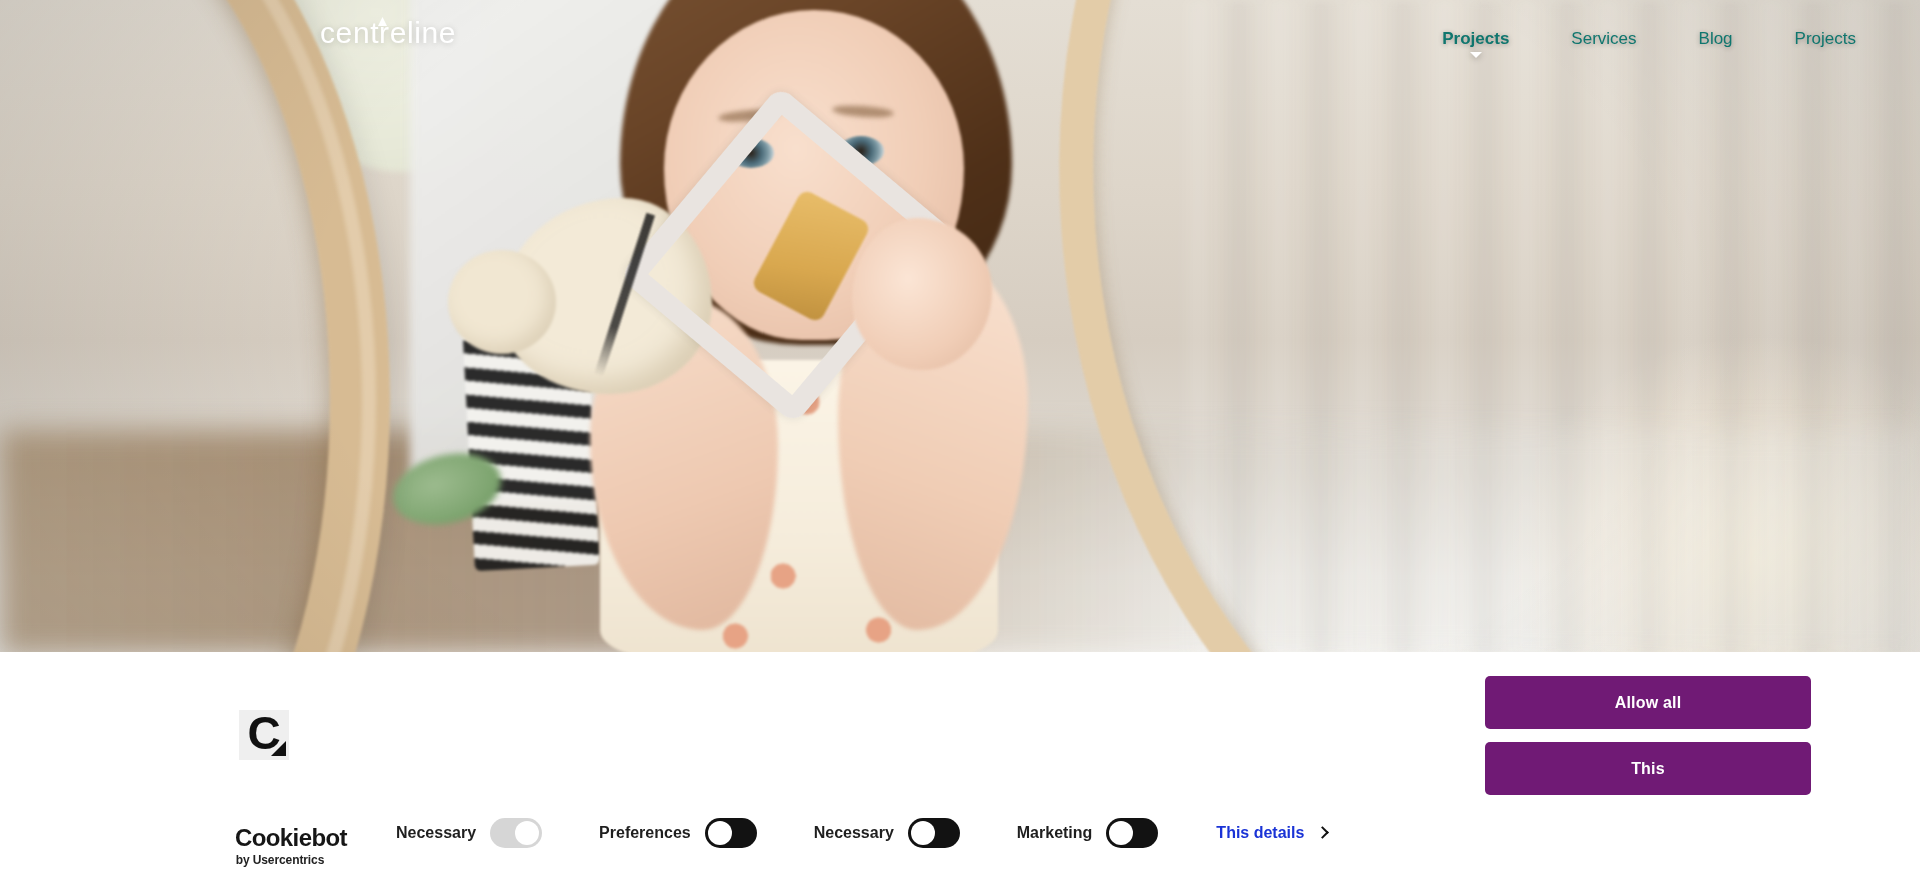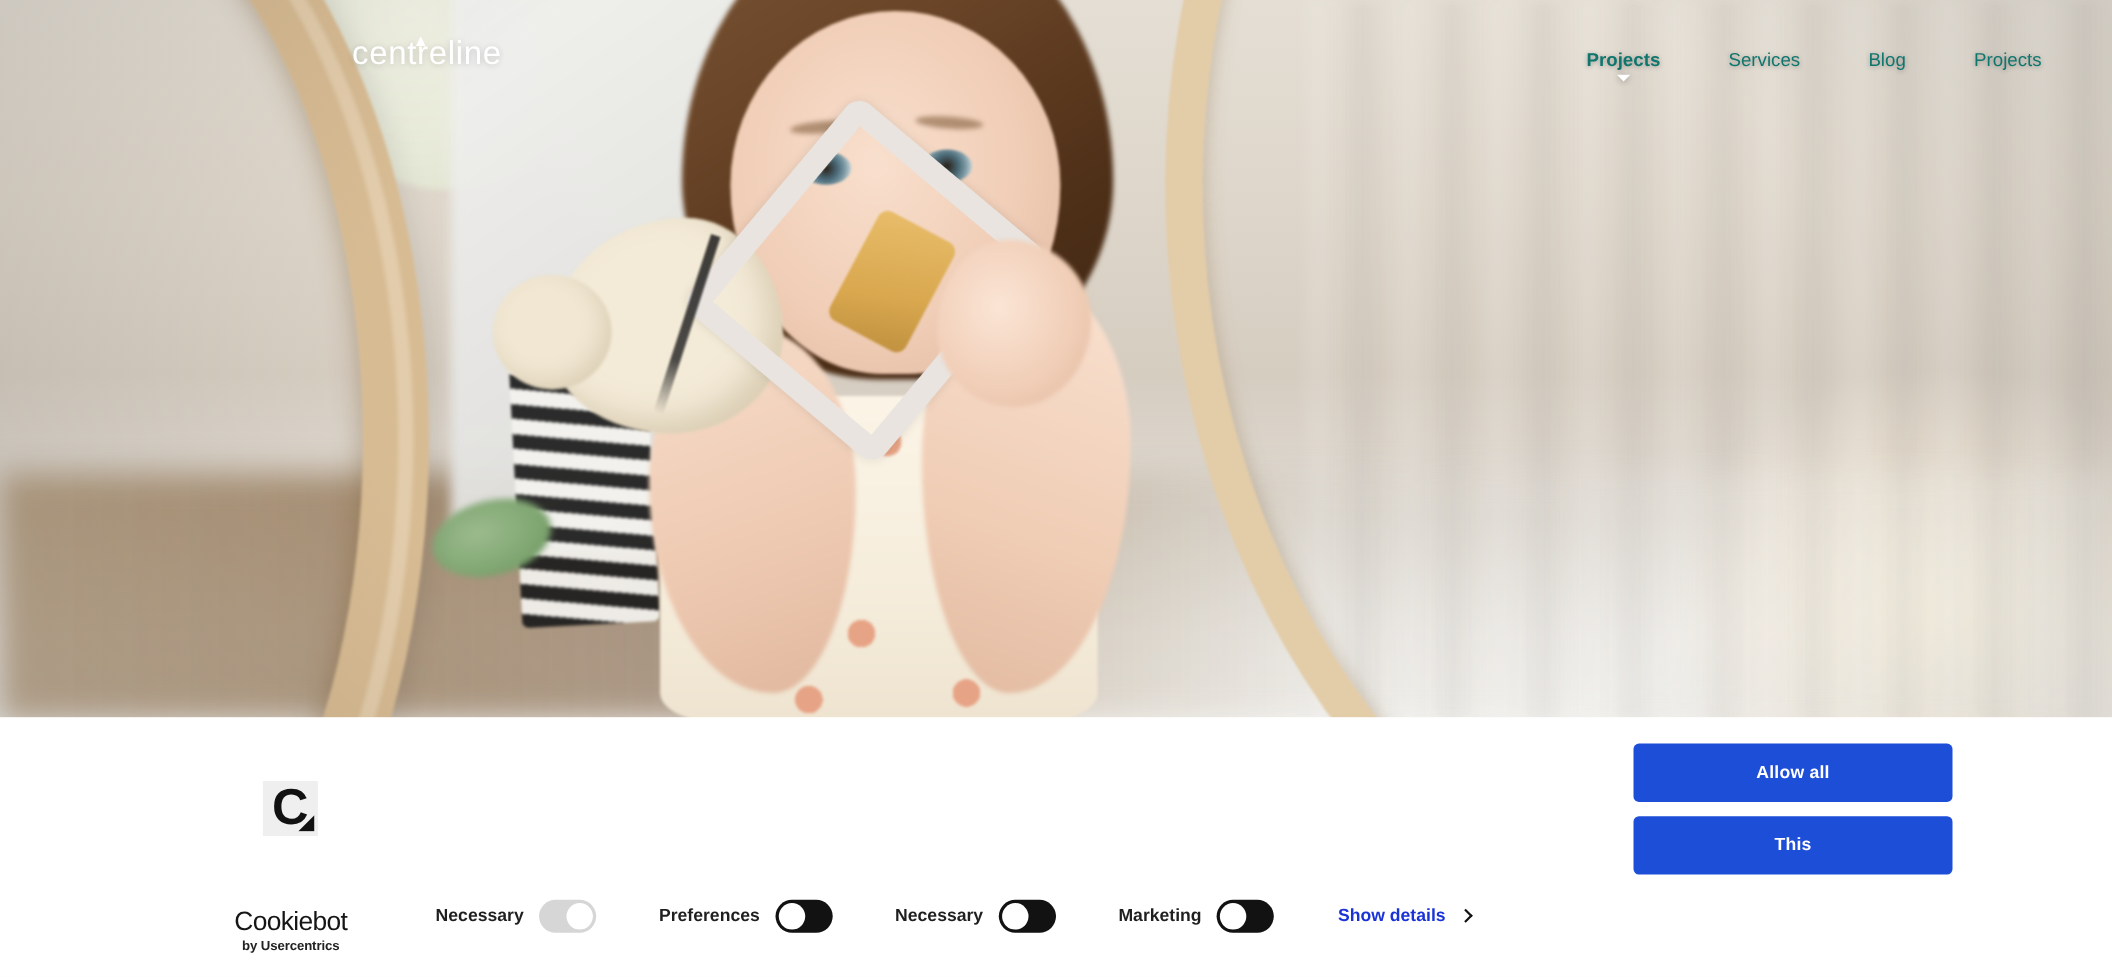--- a/index.html
+++ b/index.html
@@ -308,21 +308,21 @@
   }
 
   .hero-vignette {
     position: absolute; inset: 0;
     background: radial-gradient(ellipse 1300px 820px at 52% 48%, rgba(0,0,0,0) 52%, rgba(0,0,0,.14) 100%);
   }
 
   
   .topbar {
     position: absolute;
-    left: 0; top: 16px;
+    left: 0; top: 0;
     width: 1920px; height: 86px;
     display: flex;
     align-items: center;
     z-index: 20;
   }
 
   .logo {
     position: absolute;
     left: 320px; top: 16px;
     font-size: 30px;
@@ -484,23 +484,24 @@
 
   .cb-footer-logo {
     position: absolute;
     left: 213px; top: 826px;
     z-index: 41;
     line-height: 1;
   }
   .cb-footer-logo .cb-name {
     display: block;
     font-size: 24px;
-    font-weight: 400;
+    font-weight: 700;
     color: #161616;
     letter-spacing: -0.6px;
+    margin-left: 22px;
   }
   .cb-footer-logo .cb-by {
     display: block;
     margin-top: 4px;
     text-align: center;
     font-size: 12px;
     font-weight: 700;
     color: #222222;
     letter-spacing: -0.1px;
   }
@@ -508,25 +509,25 @@
   .cb-actions {
     position: absolute;
     right: 145px; top: 676px;
     width: 290px;
     display: flex;
     flex-direction: column;
     gap: 13px;
     z-index: 42;
   }
   .cb-btn {
-    width: 290px;
+    width: 326px;
     height: 53px;
     border: none;
     border-radius: 5px;
-    background: #1d4ed8;
+    background: #701a75;
     color: #ffffff;
     font-size: 16px;
     font-weight: 700;
     font-family: "Liberation Sans", sans-serif;
     cursor: pointer;
     letter-spacing: .2px;
   }
 </style>
 </head>
 <body>
@@ -626,21 +627,21 @@
     </div>
 
     <div class="cb-toggle-group">
       <span class="cb-toggle-label">Marketing</span>
       <span class="switch off">
         <span class="knob"></span>
       </span>
     </div>
 
     <div class="cb-show-details">
-      <span class="sd-text">Show details</span>
+      <span class="sd-text">This details</span>
       <span class="sd-chevron"></span>
     </div>
   </div>
 
   <div class="cb-footer-logo">
     <span class="cb-name">Cookiebot</span>
     <span class="cb-by">by Usercentrics</span>
   </div>
 
   <div class="cb-actions">

